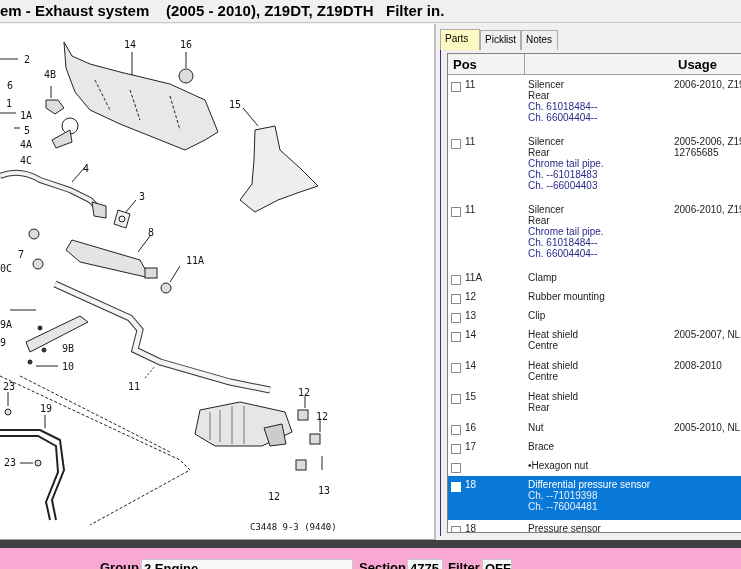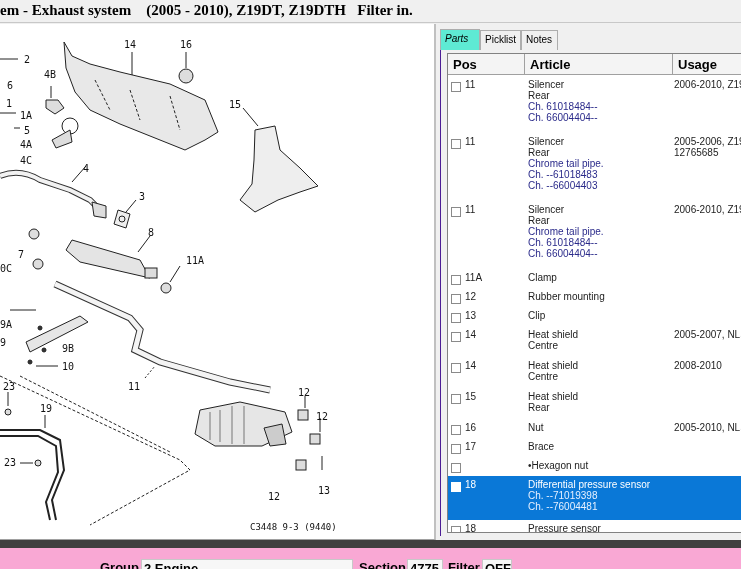--- a/index.html
+++ b/index.html
@@ -1,24 +1,24 @@
 <!DOCTYPE html>
 <html><head>
 <meta charset="utf-8">
 <style>
   * { box-sizing: border-box; margin: 0; padding: 0; }
   body { width: 741px; height: 569px; overflow: hidden; background: #f0f0f0; font-family: "Liberation Sans", sans-serif; position: relative; }
   .title-bar { position: absolute; left: 0; top: 0; width: 741px; height: 23px; background: #f0f0f0; border-bottom: 1px solid #c8c8c8; }
-  .title-text { position: absolute; left: 0; top: 2px; font-size: 15px; font-weight: bold; color: #000; white-space: pre; font-family: Liberation Serif, serif; }
+  .title-text { position: absolute; left: 0; top: 2px; font-size: 15px; font-weight: bold; color: #000; white-space: pre; }
   .diagram-pane { position: absolute; left: 0; top: 24px; width: 436px; height: 516px; background: #fff; border-right: 2px solid #c0c0c0; border-bottom: 1px solid #a0a0a0; overflow: hidden; }
   .diagram-pane svg { position: absolute; left: 0; top: 0; }
   .lbl { font-family: "DejaVu Sans Mono", monospace; font-size: 10px; fill: #111; }
   .tabs { position: absolute; left: 440px; top: 30px; height: 20px; }
   .tab { position: absolute; top: 0; height: 32px; font-size: 10px; color: #000; padding: 3px 4px; border: 1px solid #adadad; background: #f0f0f0; }
-  .tab.active { background: #5eead4; border-bottom: none; height: 22px; top: -1px; font-style: italic; }
+  .tab.active { background: #fef9c3; border-bottom: none; height: 22px; top: -1px; }
   .parts-panel { position: absolute; left: 440px; top: 50px; width: 301px; height: 486px; background: #f0f0f0; border-left: 1px solid #4c1d95; }
   .grid { position: absolute; left: 6px; top: 3px; width: 295px; height: 480px; background: #fff; border: 1px solid #828282; overflow: hidden; }
   .grid-head { position: absolute; left: 0; top: 0; height: 21px; width: 100%; background: #f4f4f4; border-bottom: 1px solid #a0a0a0; }
   .th { position: absolute; top: 0; height: 21px; font-size: 13px; font-weight: bold; padding: 3px 5px; border-right: 1px solid #a0a0a0; color: #000; }
   .rows { position: absolute; left: 0; top: 22px; width: 100%; }
   .row { position: relative; width: 100%; font-size: 10px; color: #222; }
   .row.selected { background: #0a78d7; color: #fff; }
   .cb { position: absolute; left: 3px; top: 6px; width: 10px; height: 10px; border: 1px solid #8a8a8a; background: #fff; }
   .row.selected .cb { border-color: #fff; }
   .pos { position: absolute; left: 17px; top: 3px; font-size: 10px; }
@@ -151,21 +151,20 @@
 <div class="tabs">
   <div class="tab active" style="left:0; width:40px;">Parts</div>
   <div class="tab" style="left:40px; width:41px;">Picklist</div>
   <div class="tab" style="left:81px; width:37px;">Notes</div>
 </div>
 
 <div class="parts-panel">
   <div class="grid">
     <div class="grid-head">
       <div class="th" style="left:0; width:77px;">Pos</div>
-      <div class="th" style="left:77px; width:148px;">Article</div>
       <div class="th" style="left:225px; width:80px; border-right:none;">Usage</div>
     </div>
     <div class="rows" id="rows">
         <div class="row" style="height: 57px;">
           <div class="cb"></div>
           <div class="pos">11</div>
           <div class="article">
             <div>Silencer</div>
             <div>Rear</div>
             <div class="note">

